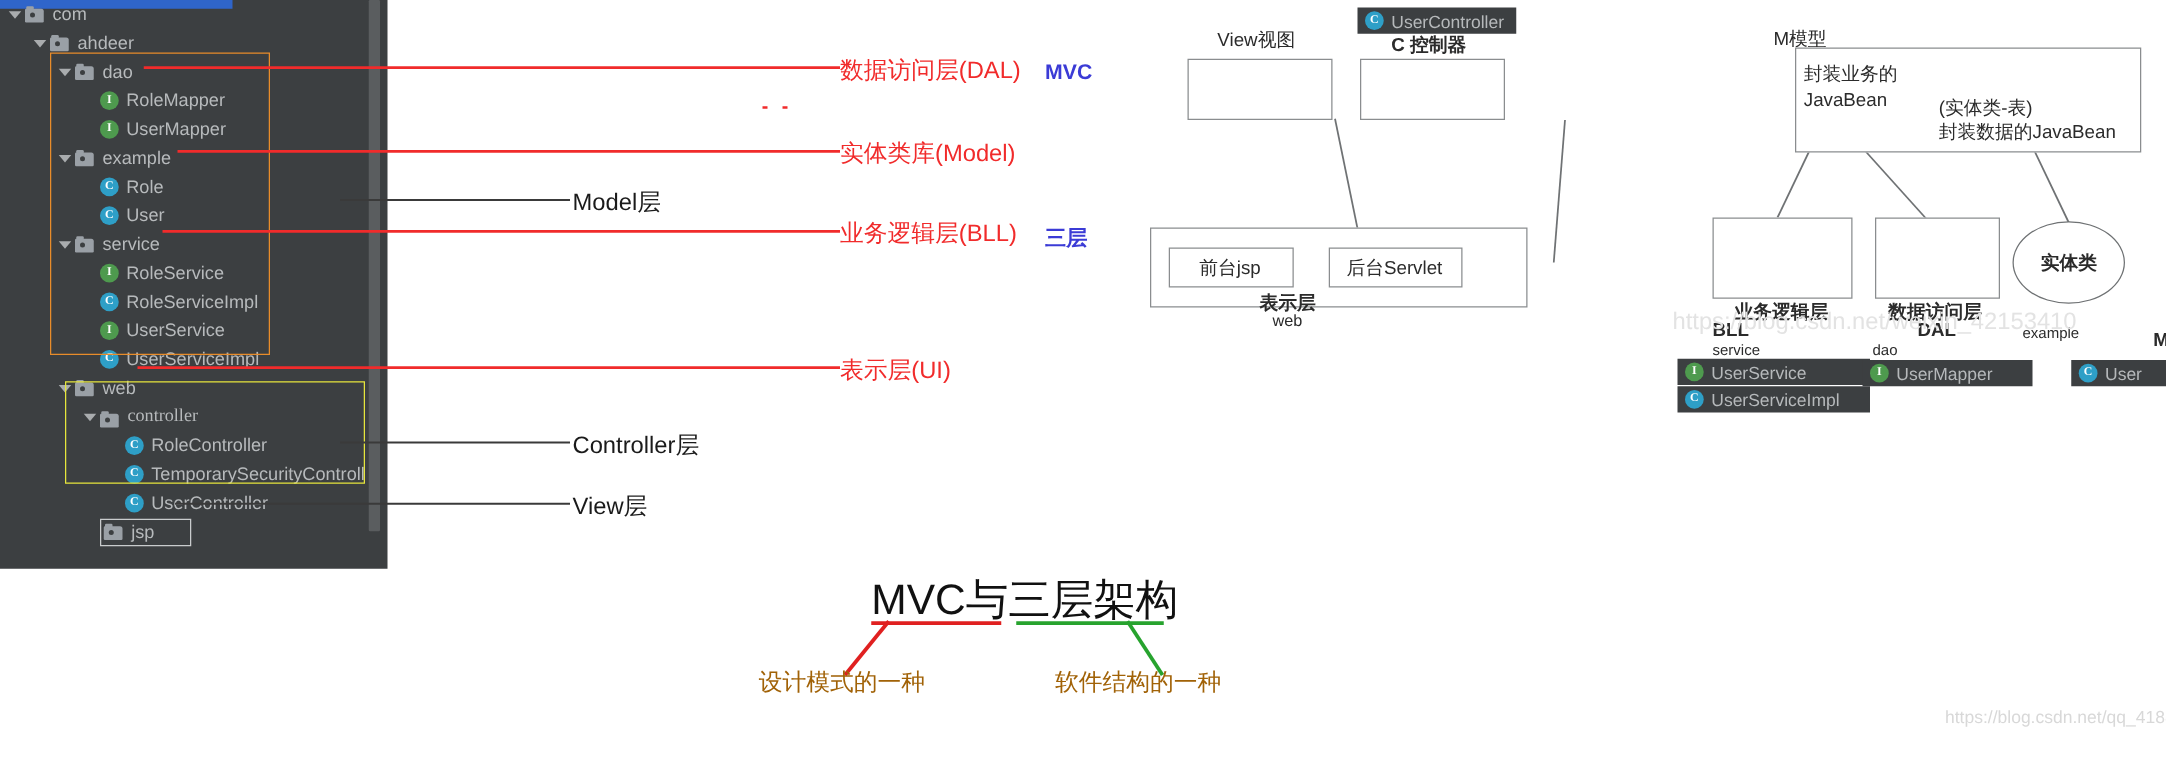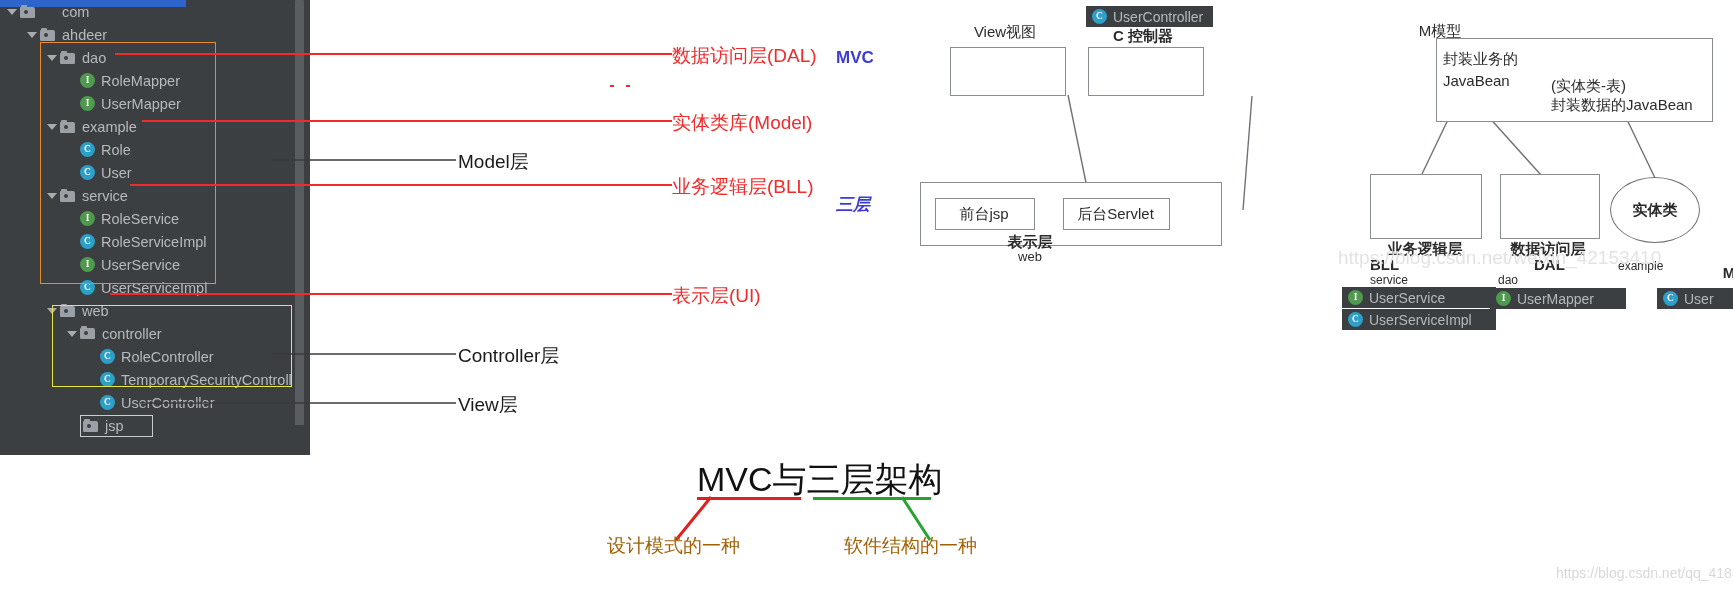--- a/index.html
+++ b/index.html
@@ -68,21 +68,21 @@
 </style>
 </head>
 <body>
 
 <div id="ide-panel">
   <div class="sel-blue"></div>
   <div id="tree-root">
       <div class="tree-row" style="padding-left: 6px;">
         <div style="display: flex; align-items: center;">
           <span class="arrow open"></span>
-          <span style="display: flex; align-items: center; gap: 20px;">
+          <span style="display: flex; align-items: center;">
             <span class="folder">
               <span class="fdot"></span>
             </span>
             <span class="lbl">com</span>
           </span>
         </div>
       </div>
       <div class="tree-row" style="padding-left: 26px;">
         <div style="display: flex; align-items: center;">
           <span class="arrow open"></span>
@@ -206,21 +206,21 @@
             <span class="folder">
               <span class="fdot"></span>
             </span>
             <span class="lbl">web</span>
           </span>
         </div>
       </div>
       <div class="tree-row" style="padding-left: 66px;">
         <div style="display: flex; align-items: center;">
           <span class="arrow open"></span>
-          <span style="display: flex; align-items: flex-start;">
+          <span style="display: flex; align-items: flex-end; font-family: Liberation Serif, serif;">
             <span class="folder">
               <span class="fdot"></span>
             </span>
             <span class="lbl">controller</span>
           </span>
         </div>
       </div>
       <div class="tree-row" style="padding-left: 86px;">
         <div style="display: flex; align-items: center;">
           <span class="arrow none"></span>
@@ -287,21 +287,21 @@
 <div class="anno-label red-label" style="left:672px;top:43px;">数据访问层(DAL)</div>
 <div class="anno-label red-label" style="left:672px;top:110px;">实体类库(Model)</div>
 <div class="anno-label red-label" style="left:672px;top:174px;">业务逻辑层(BLL)</div>
 <div class="anno-label red-label" style="left:672px;top:283px;">表示层(UI)</div>
 
 <div class="anno-label blk-label" style="left:458px;top:149px;">Model层</div>
 <div class="anno-label blk-label" style="left:458px;top:343px;">Controller层</div>
 <div class="anno-label blk-label" style="left:458px;top:392px;">View层</div>
 
 <div class="anno-label blue-label" style="left:836px;top:48px;">MVC</div>
-<div class="anno-label blue-label" style="left:836px;top:193px;font-style:italic;">三层</div>
+<div class="anno-label blue-label" style="left:836px;top:179px;">三层</div>
 
 <svg style="position:absolute;left:0;top:0;width:1733px;height:613px;">
   <line x1="1068" y1="95" x2="1092" y2="212" stroke="#6f7274" stroke-width="1.4"></line>
   <line x1="1252" y1="96" x2="1243" y2="210" stroke="#6f7274" stroke-width="1.4"></line>
   <line x1="1455" y1="105" x2="1422" y2="174" stroke="#6f7274" stroke-width="1.4"></line>
   <line x1="1478" y1="105" x2="1541" y2="175" stroke="#6f7274" stroke-width="1.4"></line>
   <line x1="1620" y1="105" x2="1655" y2="178" stroke="#6f7274" stroke-width="1.4"></line>
 </svg>
 
 <div class="dlabel" style="left:950px;top:23px;width:110px;">View视图</div>

